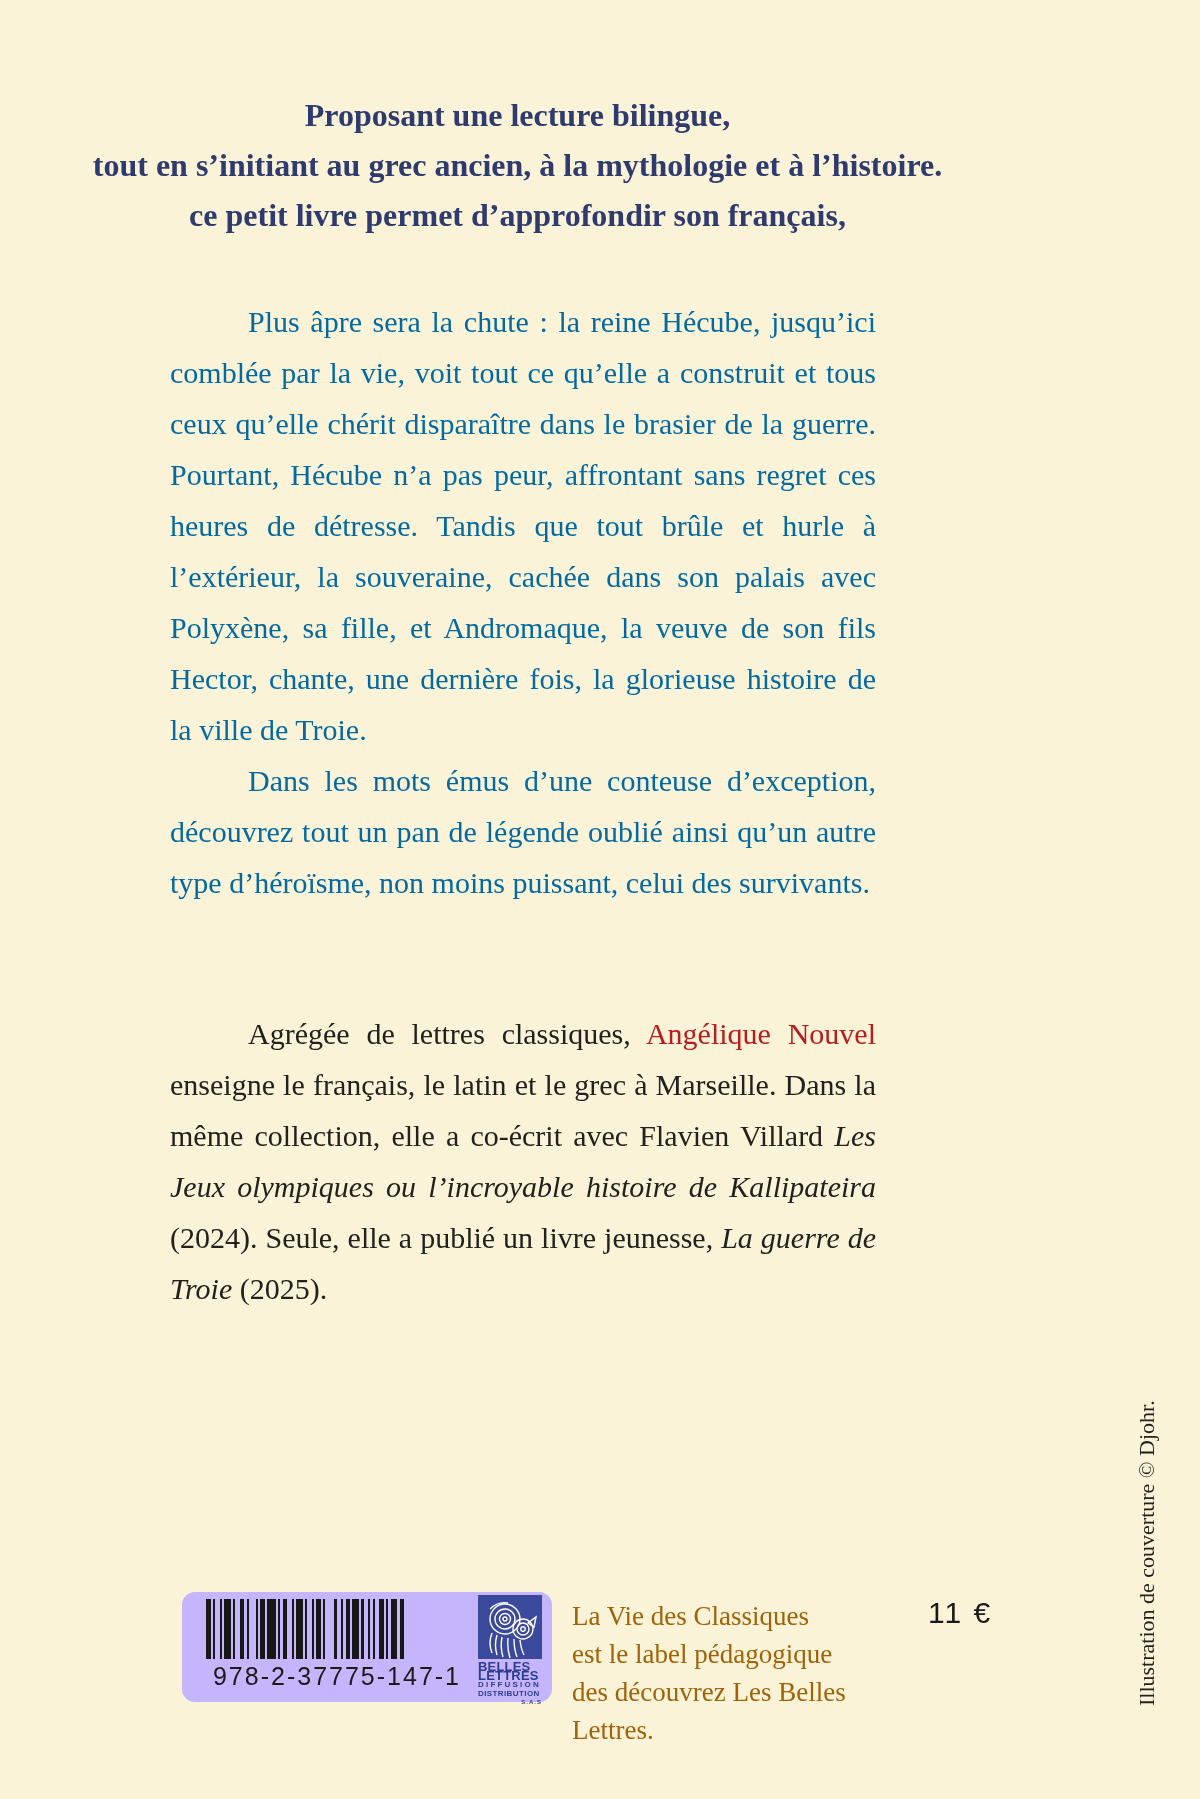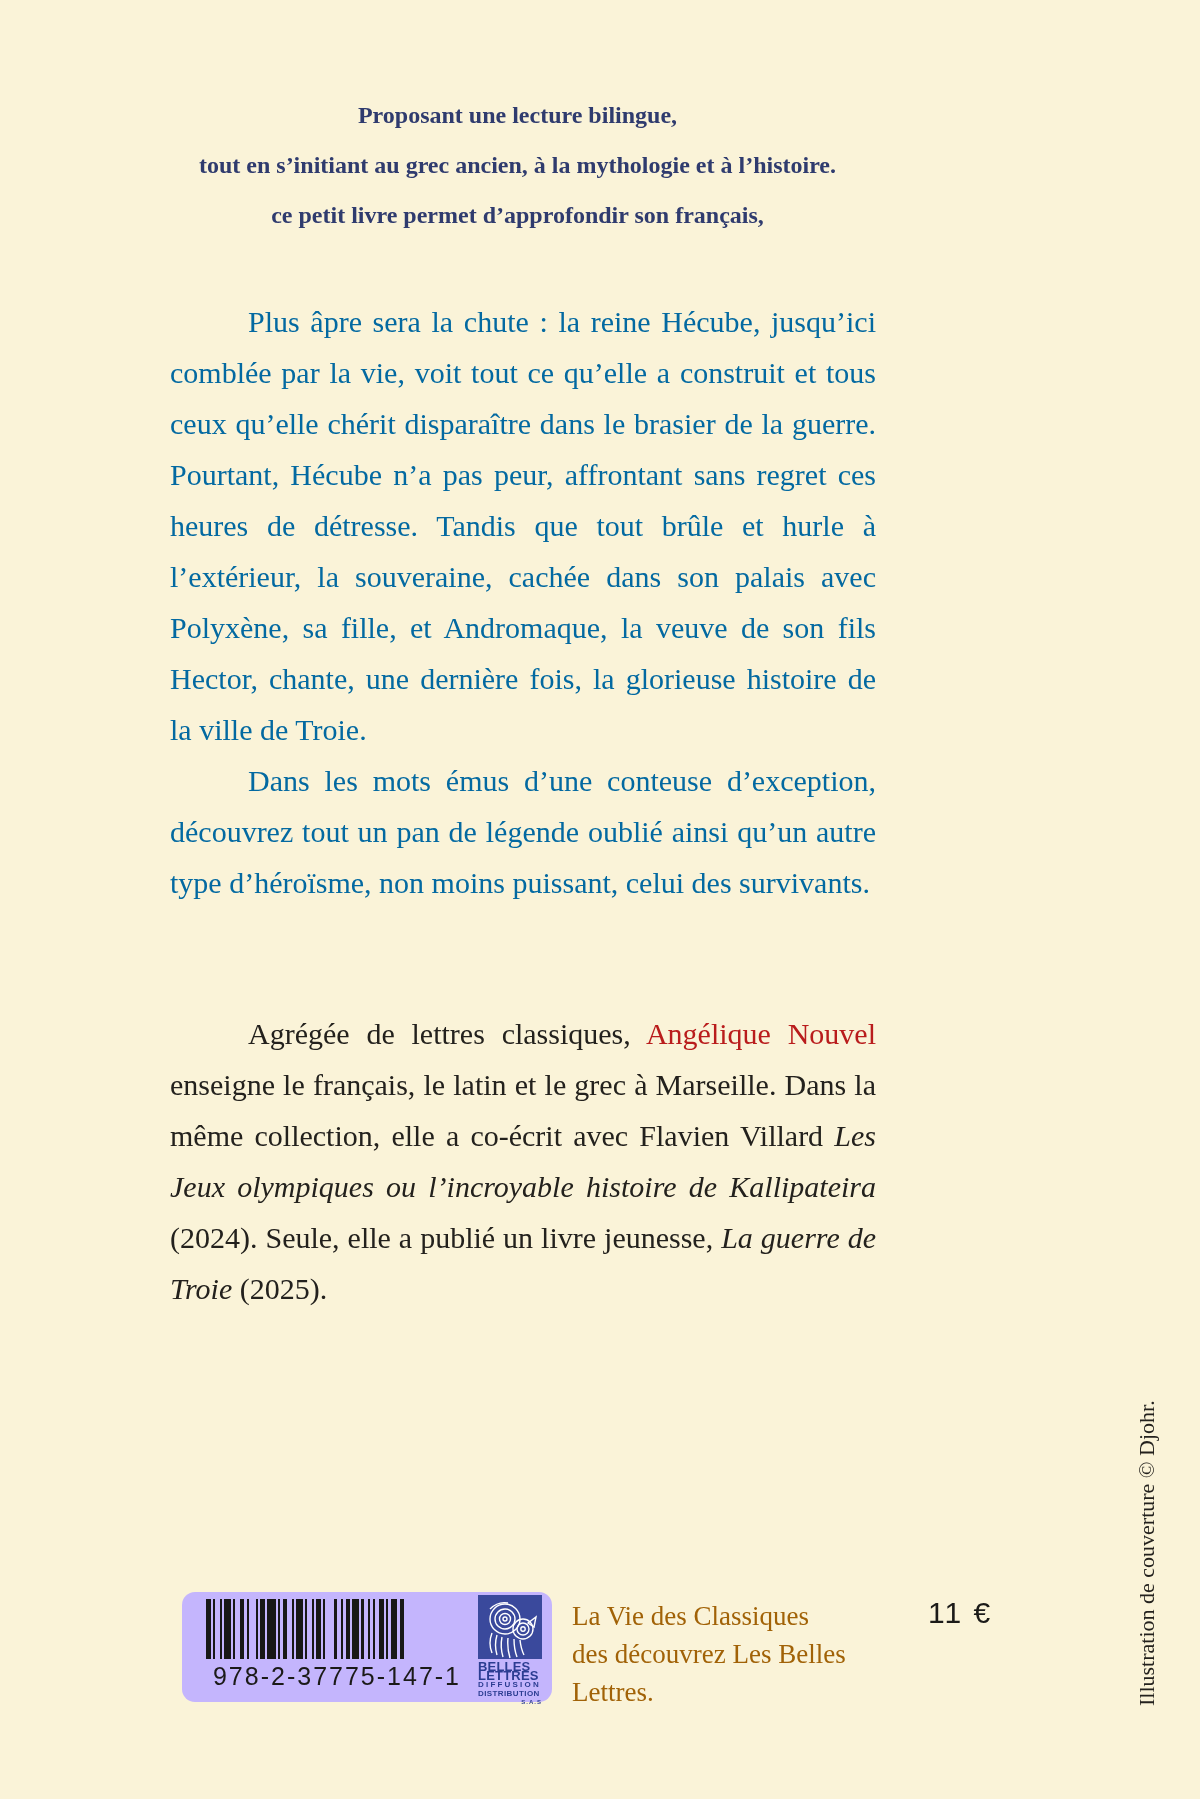--- a/index.html
+++ b/index.html
@@ -14,21 +14,21 @@
     height: 1799px;
     background: #faf3d8;
     overflow: hidden;
   }
   
   .intro {
     position: absolute;
     left: 60px; top: 90px; width: 915px;
     text-align: center;
     color: #2f3b6e;
-    font-size: 24px;
+    font-size: 32px;
     line-height: 50px;
     font-weight: 600;
   }
   .intro-line { white-space: nowrap; }
   
   .synopsis {
     position: absolute;
     left: 170px; top: 296px; width: 706px;
     color: #0369a1;
     font-size: 30px;
@@ -229,20 +229,21 @@
         <div class="bl-l1">BELLES LETTRES</div>
         <div class="bl-l2">DIFFUSION</div>
         <div class="bl-l3">DISTRIBUTION</div>
         <div class="bl-l4">S.A.S</div>
       </div>
     </div>
   </div>
 
   <div class="publisher">
     <div>La Vie des Classiques</div>
+    <div>est le label pédagogique</div>
     <div>des découvrez Les Belles Lettres.</div>
   </div>
 
   <div class="price">11 €</div>
 
   <div class="credit">
     <span>Illustration de couverture © Djohr.</span>
   </div>
 
 </div>

